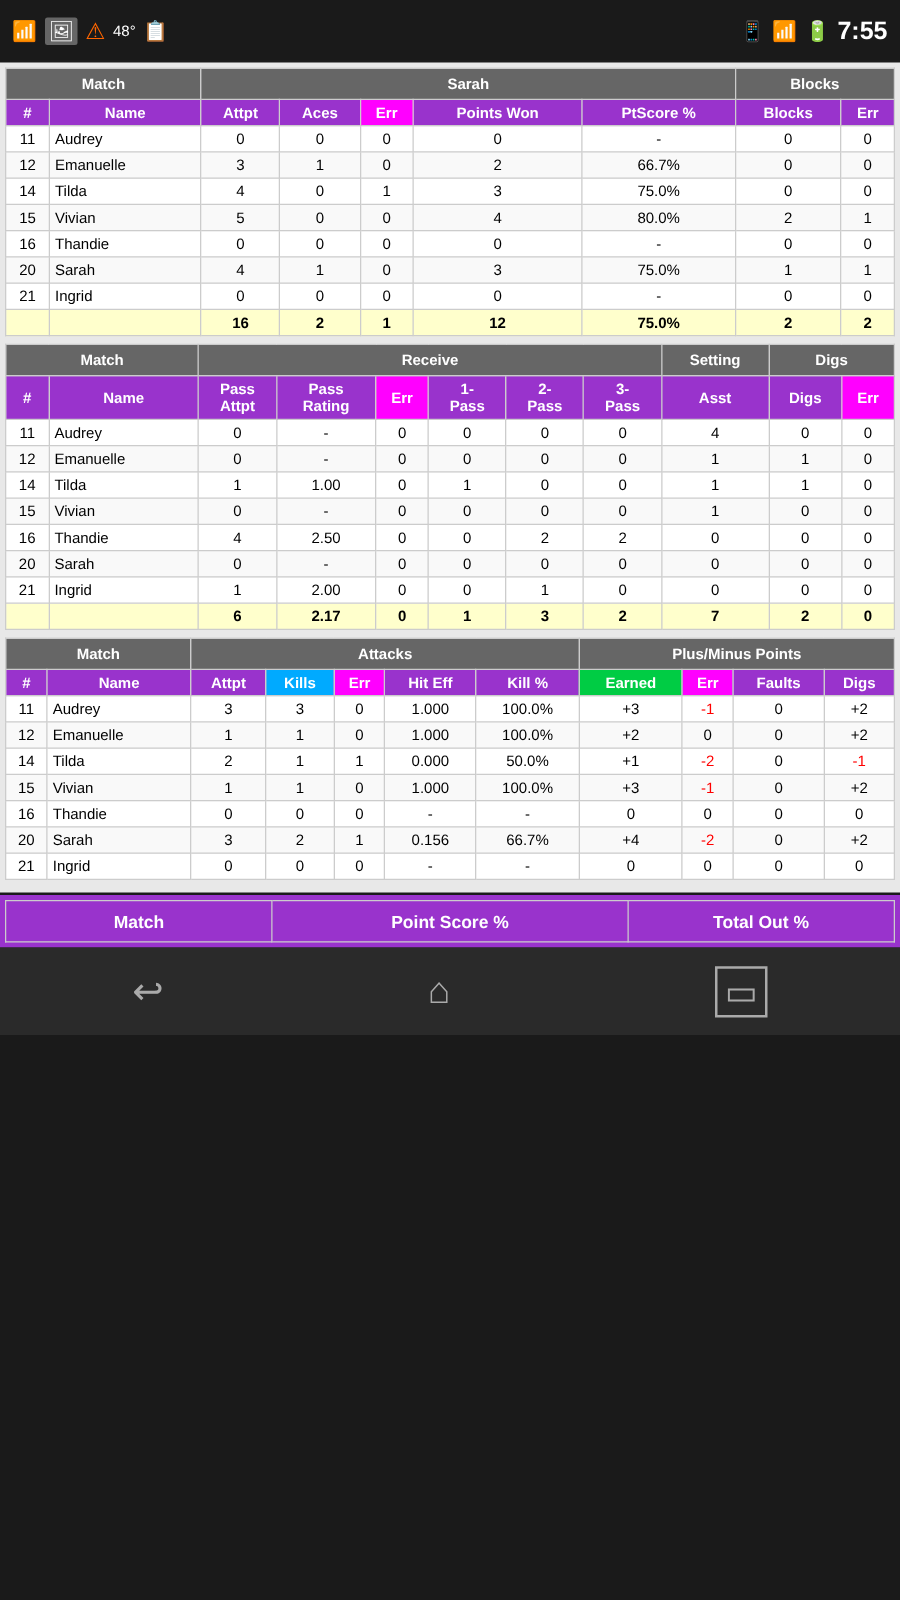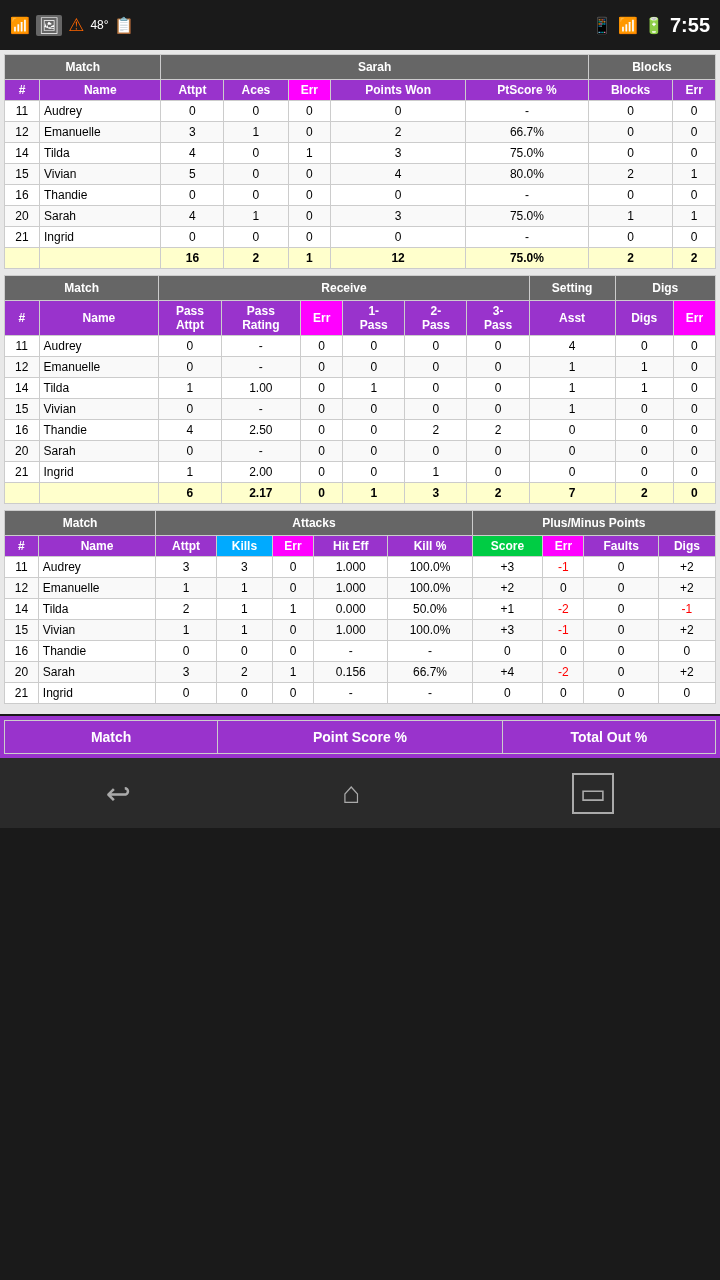--- a/index.html
+++ b/index.html
@@ -391,21 +391,21 @@
           <th colspan="4">Plus/Minus Points</th>
         </tr>
         <tr class="col-header-row">
           <th>#</th>
           <th>Name</th>
           <th>Attpt</th>
           <th style="background:#00aaff;color:white;">Kills</th>
           <th class="err-col">Err</th>
           <th>Hit Eff</th>
           <th>Kill %</th>
-          <th style="background:#00cc44;color:white;">Score</th>
+          <th style="background:#00cc44;color:white;">Earned</th>
           <th class="err-col">Err</th>
           <th>Faults</th>
           <th>Digs</th>
         </tr>
       </thead>
       <tbody id="attacks-tbody">
       <tr class="data-row">
     <td>11</td>
     <td style="text-align:left;padding-left:4px;">Audrey</td>
     <td>3</td>

